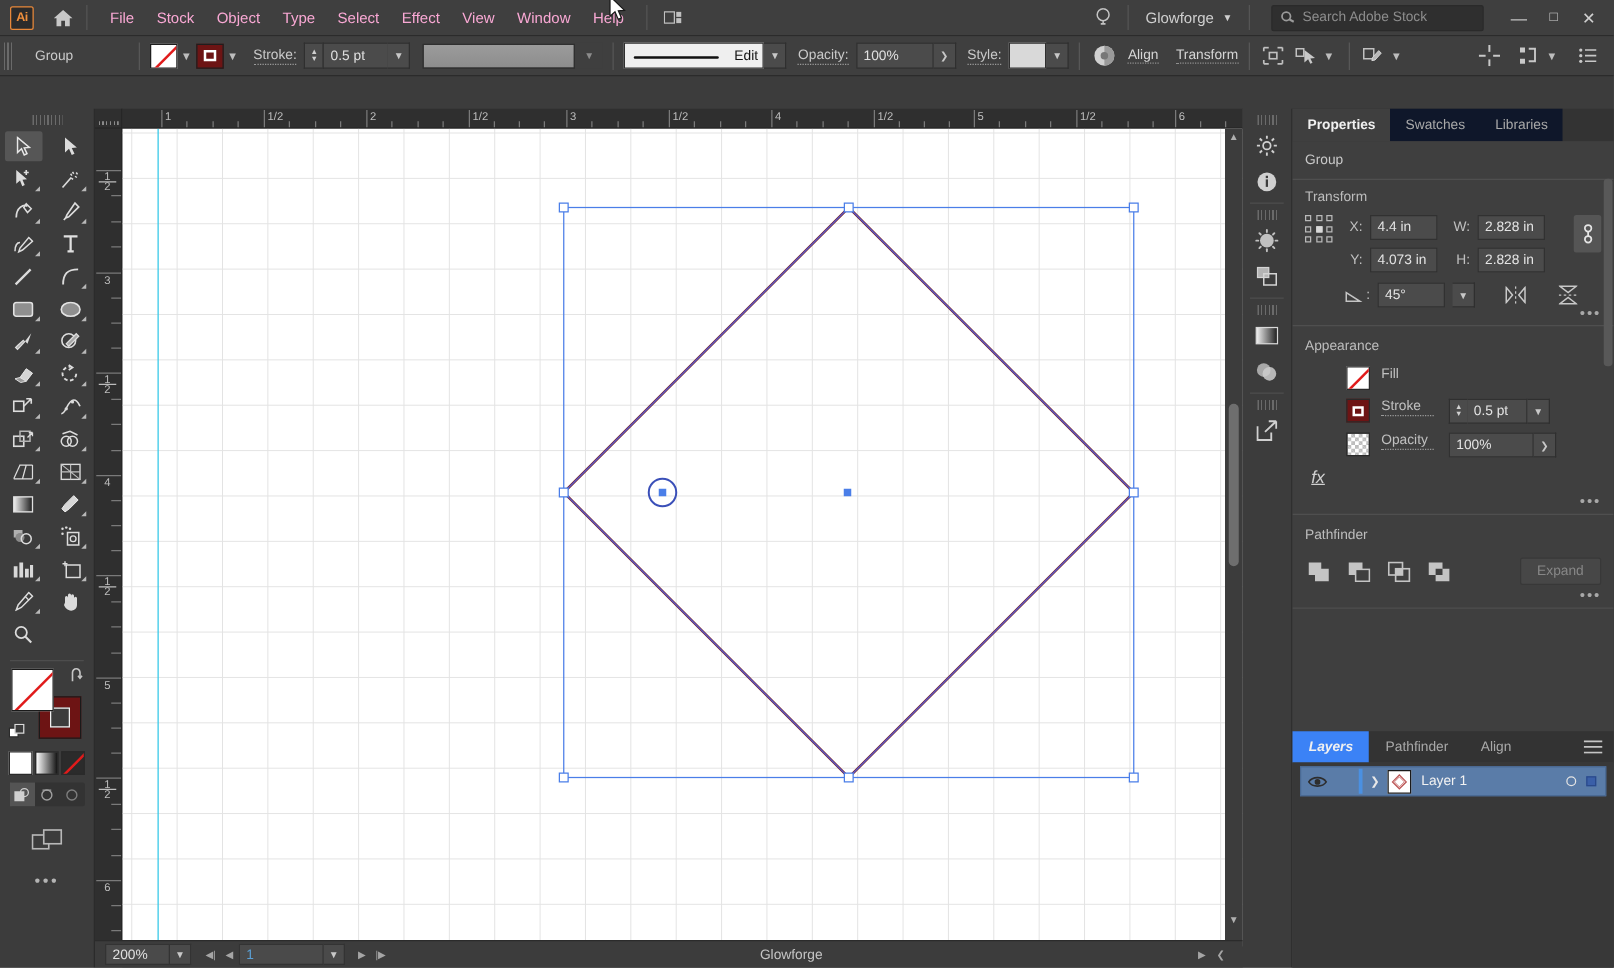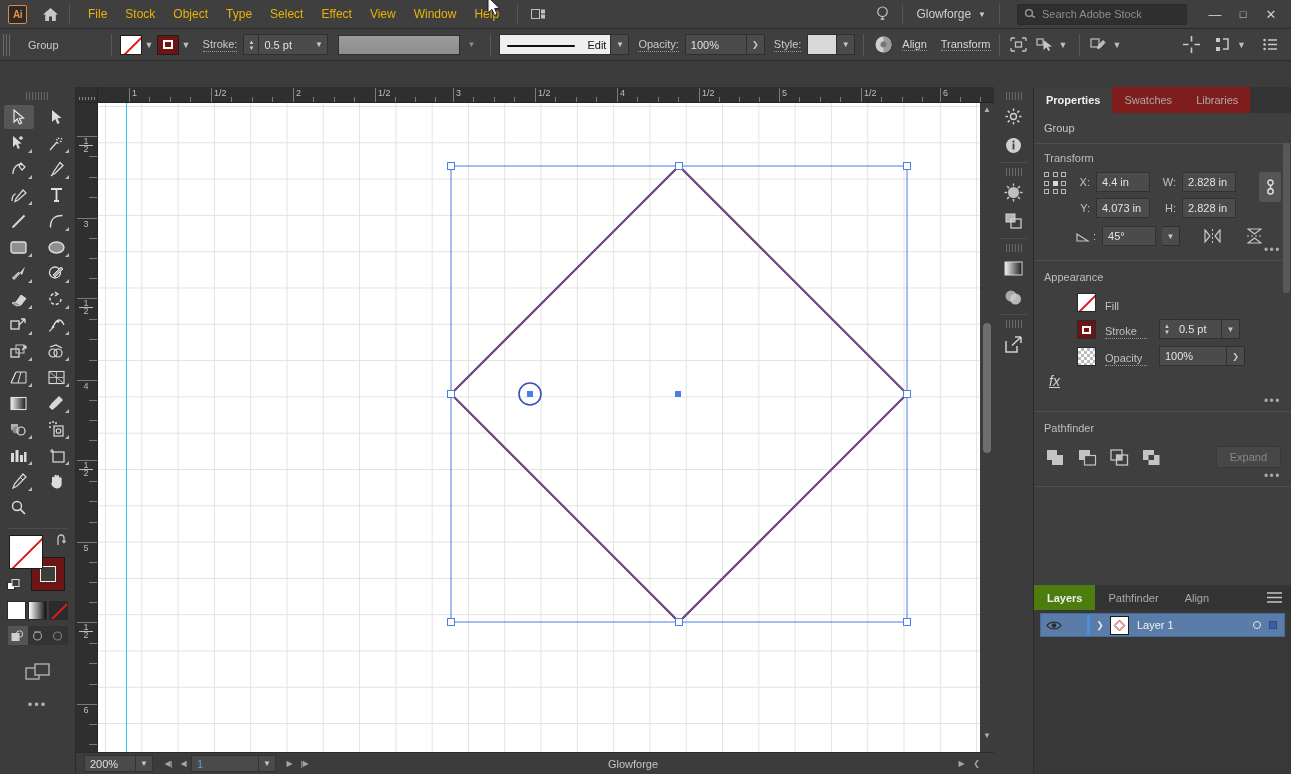--- a/index.html
+++ b/index.html
@@ -20,21 +20,21 @@
     border-bottom:1px solid #2b2b2b;
   }
   .ai-logo{
     width:19px;height:19px;margin-left:8px;border:1px solid #e8883a;border-radius:2px;
     background:#2b2b2b;color:#f08f3c;font-size:10px;font-weight:bold;
     display:flex;align-items:center;justify-content:center;letter-spacing:-.5px;
   }
   .home-icon{ margin-left:13px; width:20px;height:20px;display:flex;align-items:center;justify-content:center;}
   .msep{ width:1px;height:20px;background:#555; margin:0 9px;}
   .menu-items{ display:flex; align-items:center; }
-  .menu-item{ padding:4px 9px; color:#eab308; font-size:12px; white-space:nowrap; }
+  .menu-item{ padding:4px 9px; color:#f9a8d4; font-size:12px; white-space:nowrap; }
   .mb-spacer{ flex:1; }
   .mb-icon{ width:22px;height:20px;display:flex;align-items:center;justify-content:center;}
   .acct{ font-size:12px; color:#cfcfcf; padding:3px 4px; display:flex;align-items:center;gap:7px;}
   .search-box{
     width:170px;height:21px;background:#2f2f2f;border:1px solid #2a2a2a;border-radius:2px;
     display:flex;align-items:center;gap:5px;padding:0 6px;margin-left:8px;color:#8d8d8d;font-size:11px;
   }
   .wbtns{ display:flex; margin-left:14px; margin-right:6px; }
   .wbtn{ width:28px;height:22px;display:flex;align-items:center;justify-content:center;color:#cfcfcf;font-size:13px;}
 
@@ -150,53 +150,53 @@
   
   .dockicons{ position:absolute;left:994px;top:87px;width:40px;height:687px;background:#3c3c3c;border-right:1px solid #2b2b2b;}
   .di-grip{ width:16px;height:8px;margin:5px auto 3px;
     background:repeating-linear-gradient(to right,#6a6a6a 0 1px,transparent 1px 3px);}
   .dicon{ width:30px;height:26px;margin:3px auto;display:flex;align-items:center;justify-content:center;}
   .di-div{ height:1px;background:#4d4d4d;margin:4px 6px;}
 
   
   .rightpanel{ position:absolute;left:1034px;top:87px;width:257px;height:687px;background:#3c3c3c;}
   .paneltabs{ display:flex;height:26px;background:#333;}
-  .ptab{ padding:0 12px;height:26px;display:flex;align-items:center;font-size:11px;color:#a9a9a9;background:#7f1d1d;}
+  .ptab{ padding:0 12px;height:26px;display:flex;align-items:center;font-size:11px;color:#a9a9a9;background:#0f172a;}
   .ptab.active{ background:#3f3f3f;color:#f0f0f0;font-weight:bold;}
   .panel-body{ position:absolute;left:0;top:26px;width:257px;height:472px;background:#3f3f3f;overflow:hidden;}
   .psection{ padding:8px 10px 6px; position:relative; }
   .psec-div{ height:1px;background:#4f4f4f;}
   .psec-title{ font-size:11px;color:#bdbdbd;margin-bottom:4px;}
   .grp-label{ font-size:11px;color:#c9c9c9;padding:9px 10px 9px;}
   .tfield{ height:20px;background:#4b4b4b;border:1px solid #313131;color:#e4e4e4;font-size:11px;
     display:flex;align-items:center;padding-left:5px;}
   .tlabel{ font-size:11px;color:#c0c0c0;}
   .refpoint{ width:24px;height:24px;display:grid;grid-template-columns:repeat(3,1fr);grid-template-rows:repeat(3,1fr);gap:2px;}
   .rp-dot{ width:5px;height:5px;border:1px solid #b9b9b9;}
   .rp-dot.c{ background:#d8d8d8;border-color:#d8d8d8;}
   .linkbtn{ width:22px;height:30px;background:#555;border-radius:2px;display:flex;align-items:center;justify-content:center;color:#ddd;font-size:14px;}
   .pdots{ position:absolute;right:10px;bottom:3px;color:#a8a8a8;font-size:12px;letter-spacing:1.5px;}
-  .ap-row{ display:flex;align-items:flex-end;gap:9px;margin-bottom:7px;padding-left:33px;}
+  .ap-row{ display:flex;align-items:flex-start;gap:9px;margin-bottom:7px;padding-left:33px;}
   .ap-sw{ width:19px;height:19px;border:1px solid #2a2a2a;}
   .ap-fill{ background:#fff;position:relative;overflow:hidden;}
   .ap-fill:after{content:"";position:absolute;left:-4px;top:8px;width:28px;height:1.6px;background:#e01b1b;transform:rotate(-45deg);}
   .ap-stroke{ background:#6d1414;display:flex;align-items:center;justify-content:center;}
   .ap-stroke i{ width:9px;height:8px;border:2px solid #fff;}
   .ap-opac{ background:
      linear-gradient(45deg,#bbb 25%,transparent 25%,transparent 75%,#bbb 75%),
      linear-gradient(45deg,#bbb 25%,#fff 25%,#fff 75%,#bbb 75%);
     background-size:6px 6px; background-position:0 0,3px 3px;}
   .pf-btn{ width:22px;height:22px;display:flex;align-items:center;justify-content:center;}
   .expand-btn{ padding:4px 13px;background:#474747;border:1px solid #383838;border-radius:2px;color:#878787;font-size:11px;}
   .qa-btn{ flex:1;height:21px;background:#4b4b4b;border:1px solid #383838;border-radius:2px;}
   
   .layerspanel{ position:absolute;left:0;top:498px;width:257px;height:276px;background:#3f3f3f;}
   .ltabs{ display:flex;height:25px;background:#333;align-items:center;}
   .ltab{ padding:0 13px;height:25px;display:flex;align-items:center;font-size:11px;color:#a9a9a9;}
-  .ltab.active{ background:#4d7c0f;color:#f0f0f0;font-weight:bold;}
+  .ltab.active{ background:#3b82f6;color:#f0f0f0;font-weight:bold;font-style:italic;}
   .lmenu{ margin-left:auto;margin-right:9px;color:#c5c5c5;font-size:12px;}
   .layerlist{ position:absolute;left:0;top:25px;width:257px;height:228px;background:#383838;padding-top:3px;}
   .layerrow{ height:24px;margin:0 6px;background:#5a7ca8;display:flex;align-items:center;gap:0;border:1px solid #4a6a94;}
   .lr-eye{ width:26px;display:flex;align-items:center;justify-content:center;}
   .lr-lock{ width:20px;}
   .lr-bar{ width:3px;height:20px;background:#4a90e2;}
   .lr-arrow{ width:20px;display:flex;align-items:center;justify-content:center;color:#e8e8e8;font-size:9px;}
   .lr-thumb{ width:19px;height:19px;background:#fff;border:1px solid #1a1a1a;display:flex;align-items:center;justify-content:center;}
   .lr-name{ flex:1;font-size:11px;color:#f2f2f2;padding-left:8px;}
   .lr-o{ width:8px;height:8px;border:1px solid #e4e4e4;border-radius:50%;margin-right:8px;}

